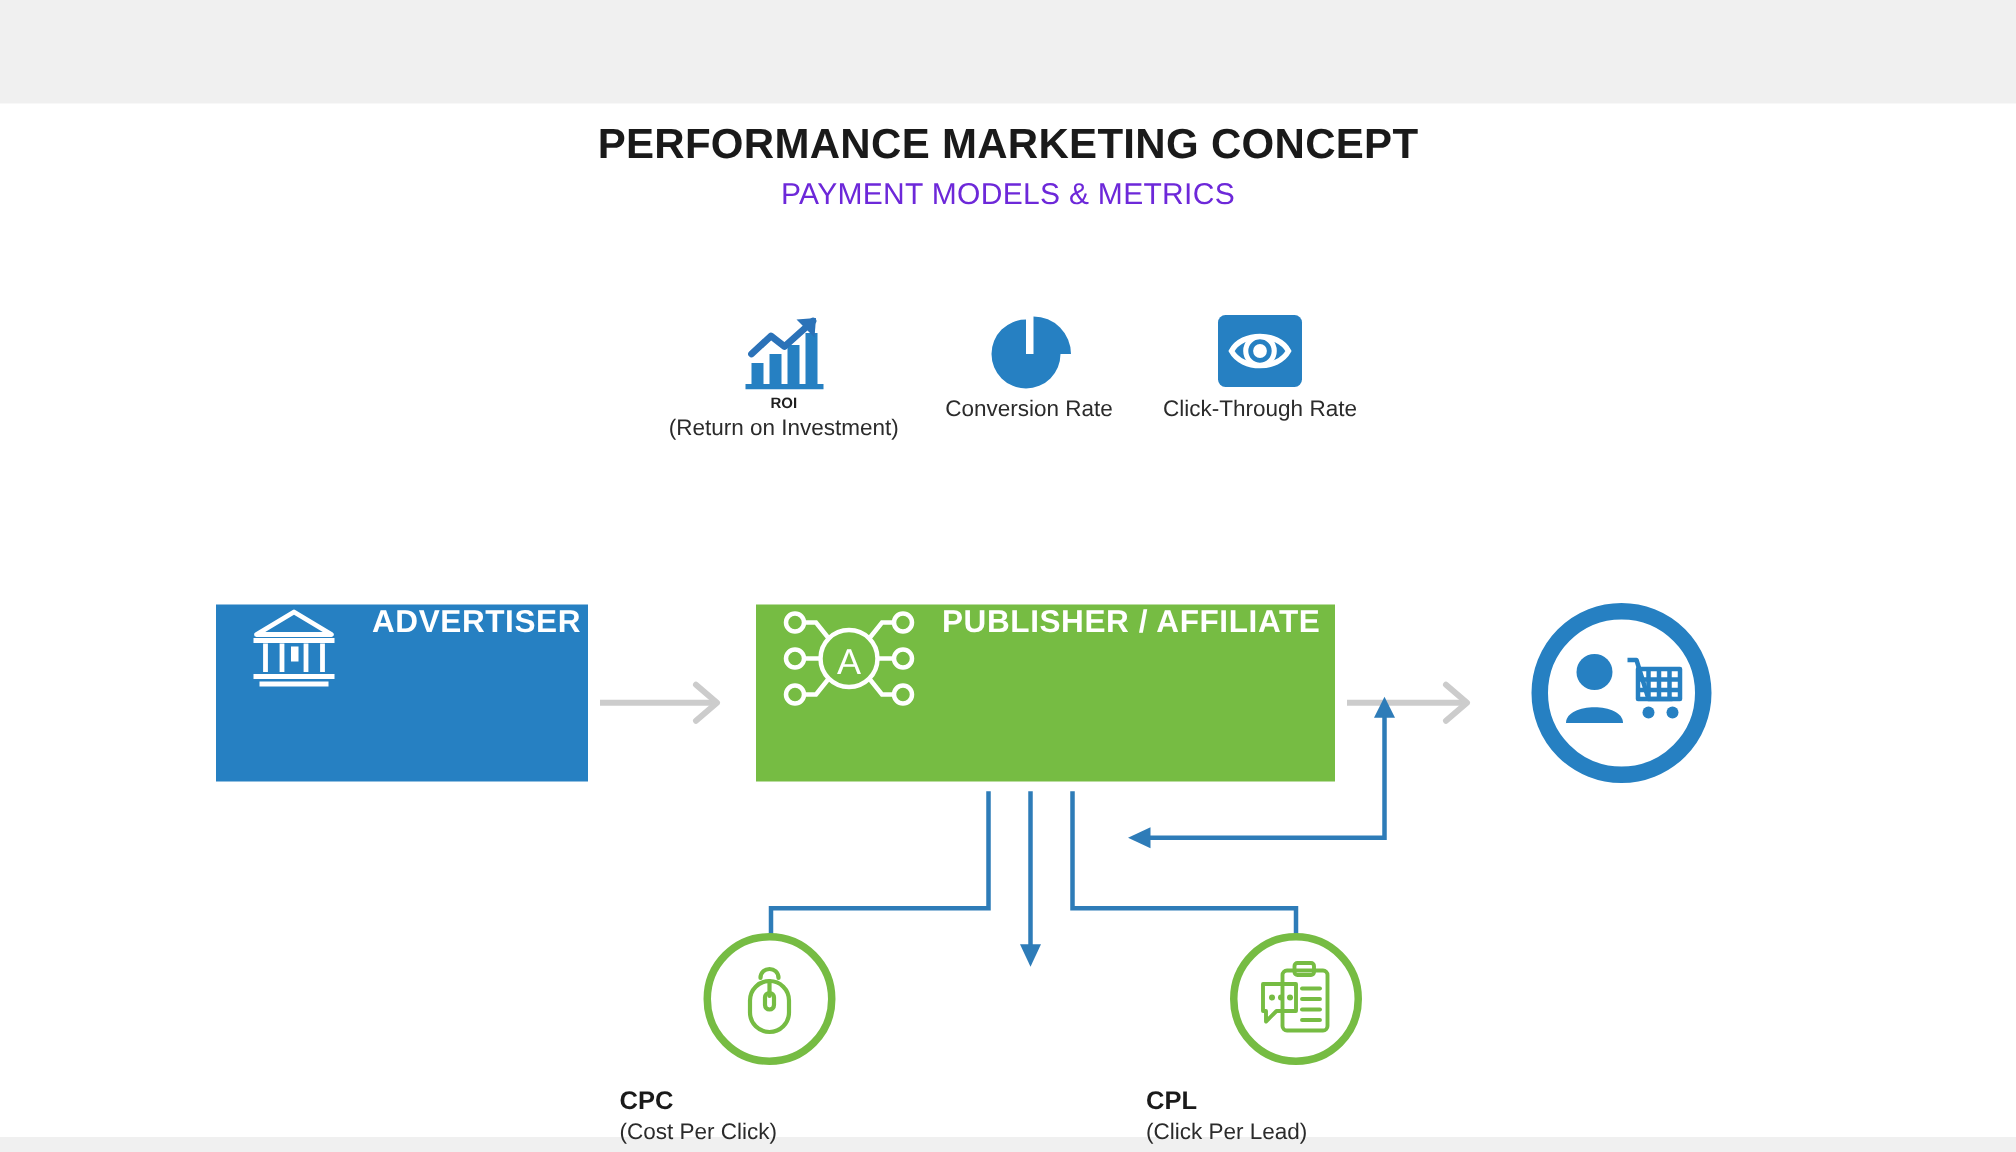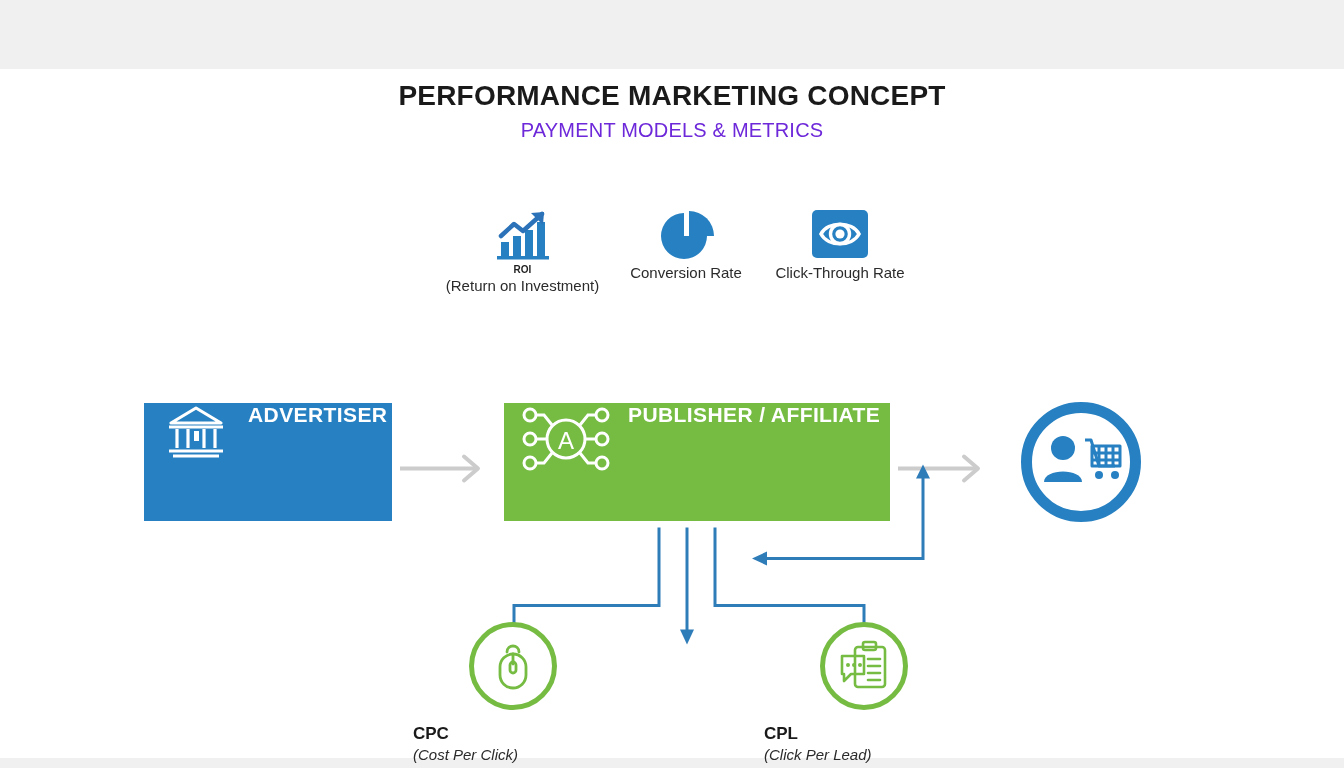--- a/index.html
+++ b/index.html
@@ -79,21 +79,21 @@
   .model{position:absolute;width:200px;text-align:left;}
   #model-cpc{left:413px;top:553px;}
   #model-cpa{left:586px;top:553px;}
   #model-cpl{left:764px;top:553px;}
   .model .pm-circle{
     width:88px;height:88px;margin:0 auto;border:5px solid #76bc43;border-radius:50%;
     box-sizing:border-box;display:flex;align-items:center;justify-content:center;
     background:#fff;
   }
   .model .pm-name{font-size:17px;font-weight:bold;color:#1a1a1a;margin-top:14px;}
-  .model .pm-sub{font-size:15px;color:#2b2b2b;margin-top:2px;white-space:nowrap;font-style:italic;}
+  .model .pm-sub{font-size:15px;color:#2b2b2b;margin-top:2px;white-space:nowrap;}
 
   
   #wires{position:absolute;left:0;top:0;width:1344px;height:768px;pointer-events:none;}
 </style>
 </head>
 <body>
 
 <div id="stage">
 
   <div id="band-top" class="band"></div>

